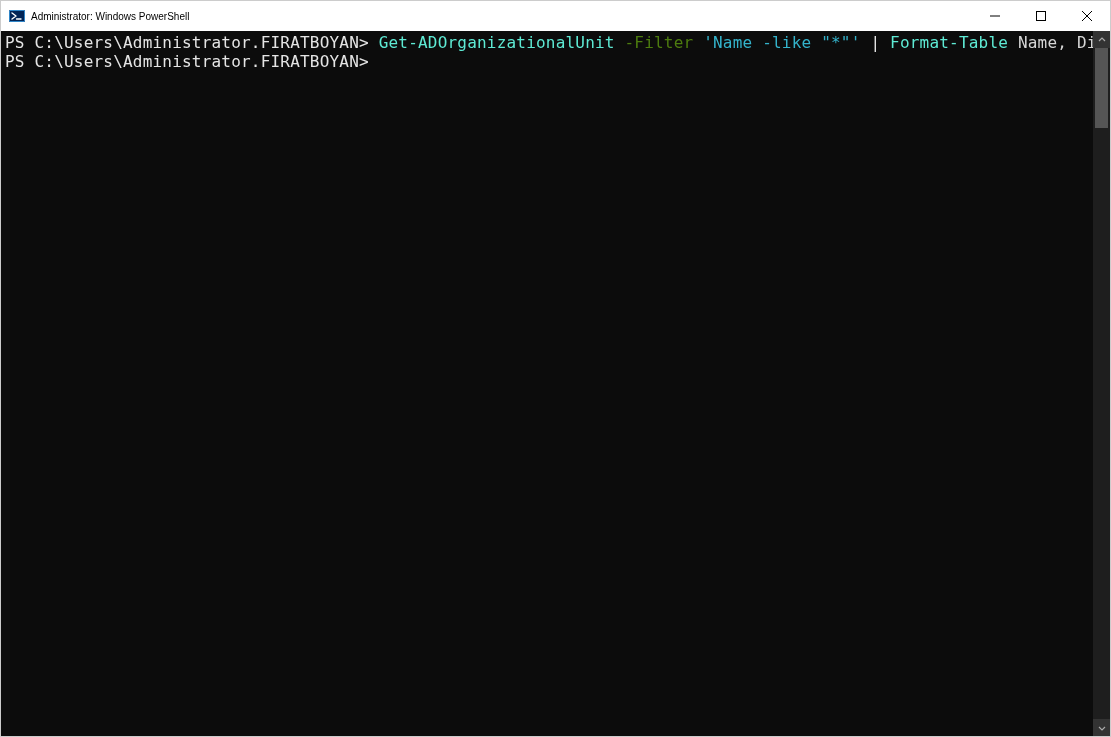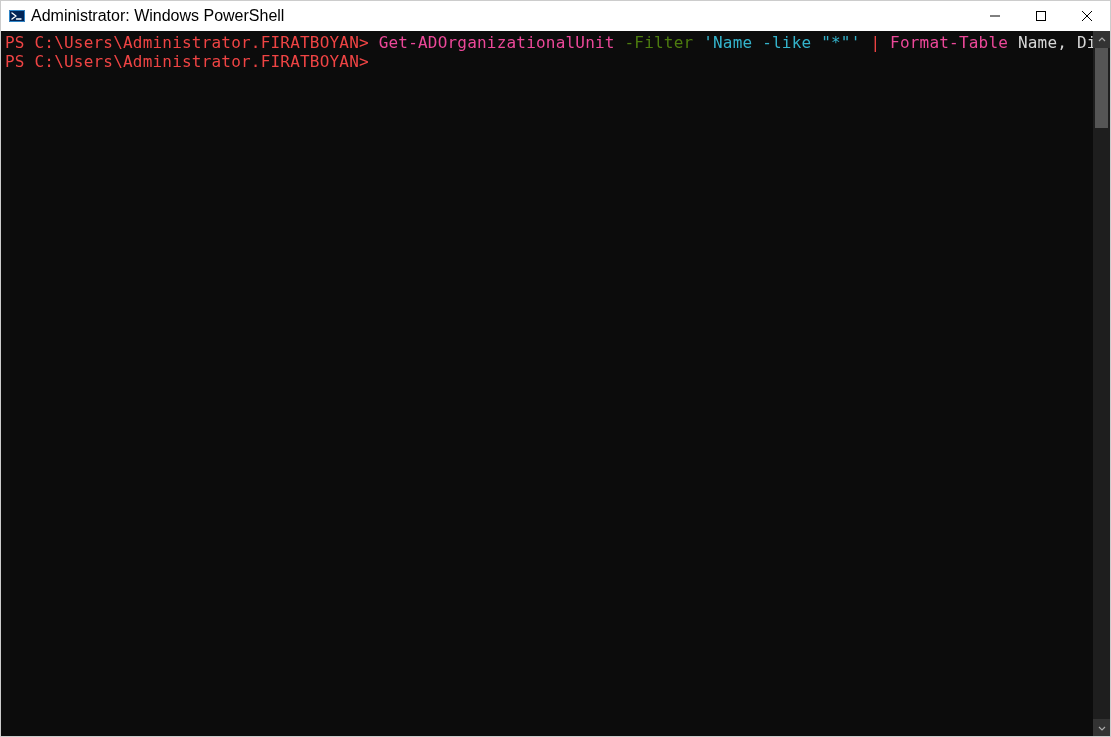--- a/index.html
+++ b/index.html
@@ -37,21 +37,21 @@
       gap: 6px;
     }
     .ps-icon {
       width: 16px;
       height: 16px;
       display: flex;
       align-items: center;
       justify-content: center;
     }
     .title-text {
-      font-size: 16px;
+      font-size: 10px;
       color: #000;
     }
     .window-controls {
       display: flex;
       height: 100%;
     }
     .wc-btn {
       width: 46px;
       height: 100%;
       display: flex;
@@ -102,22 +102,22 @@
       position: relative;
     }
     .sb-thumb {
       position: absolute;
       top: 0;
       left: 2px;
       right: 2px;
       height: 80px;
       background: #555;
     }
-    .tok-white { color: #ef4444; }
-    .tok-cmd { color: #ec4899; }
+    .tok-white { color: #e5e5e5; }
+    .tok-cmd { color: #5eead4; }
     .tok-param { color: #4d7c0f; }
     .tok-str { color: #34b3cb; }
     .tok-arg { color: #d6d6d6; }
   </style>
 </head>
 <body>
 
 <div class="window">
 
   <div class="titlebar">

